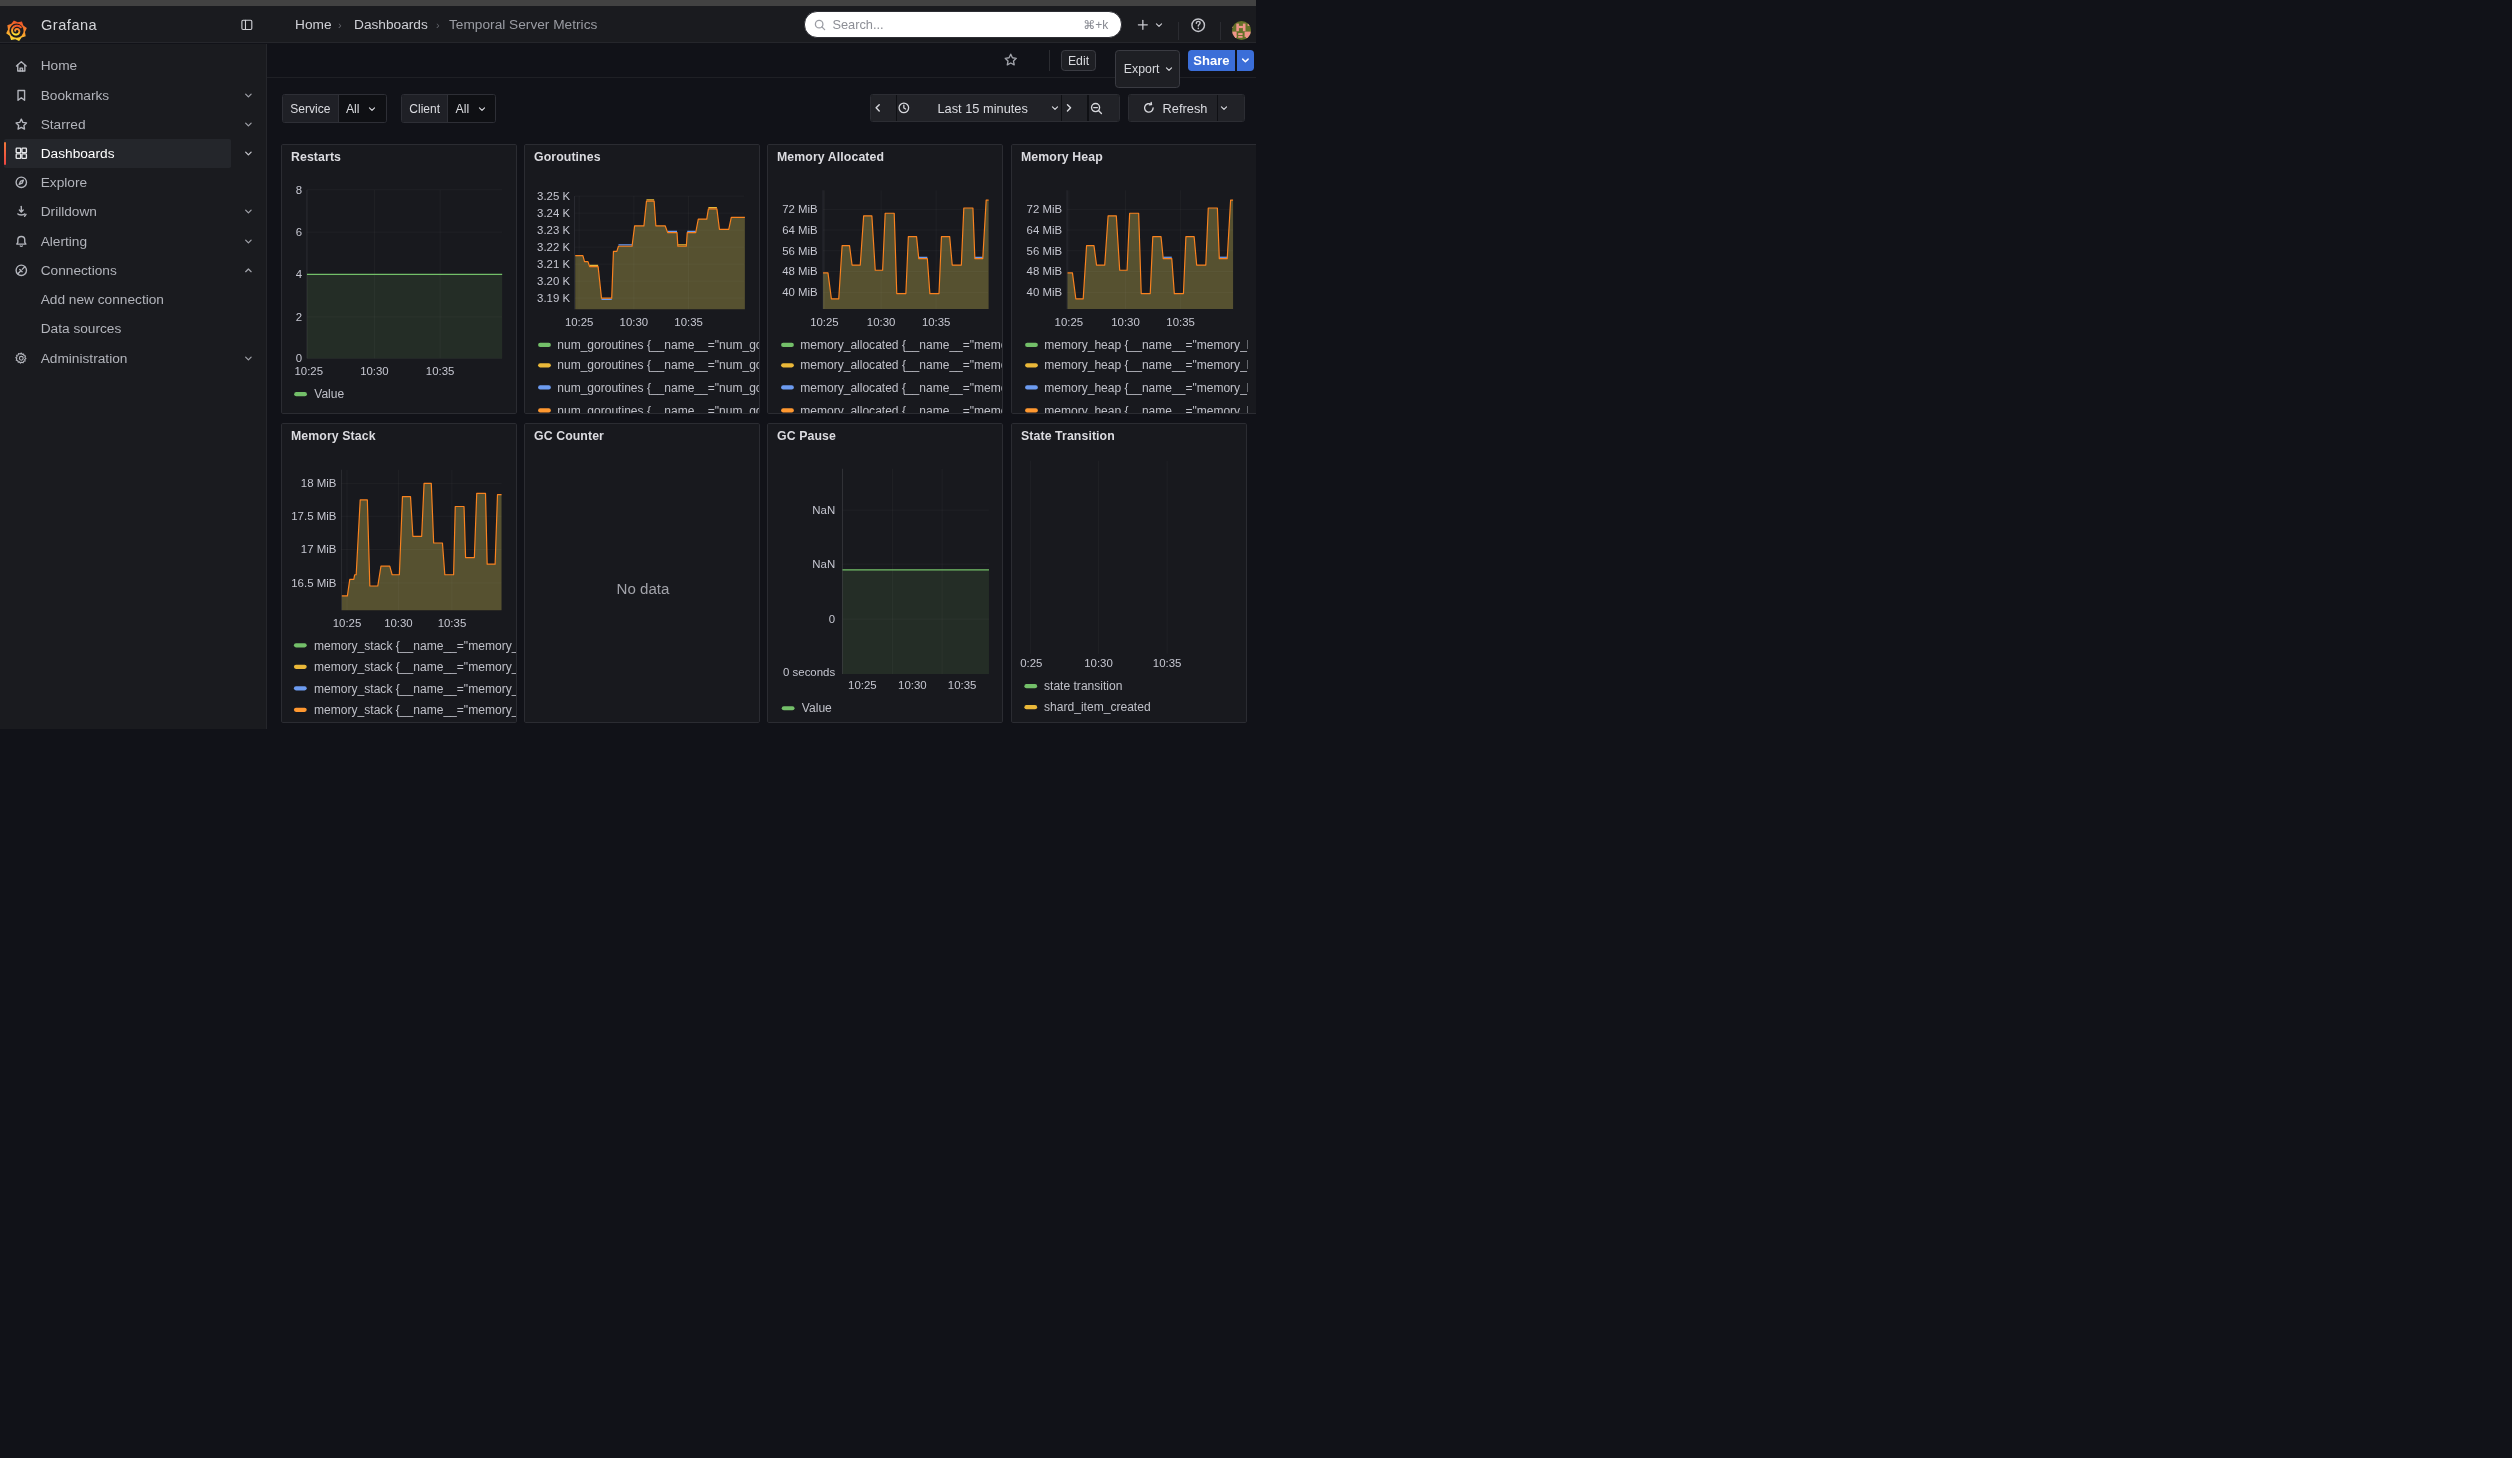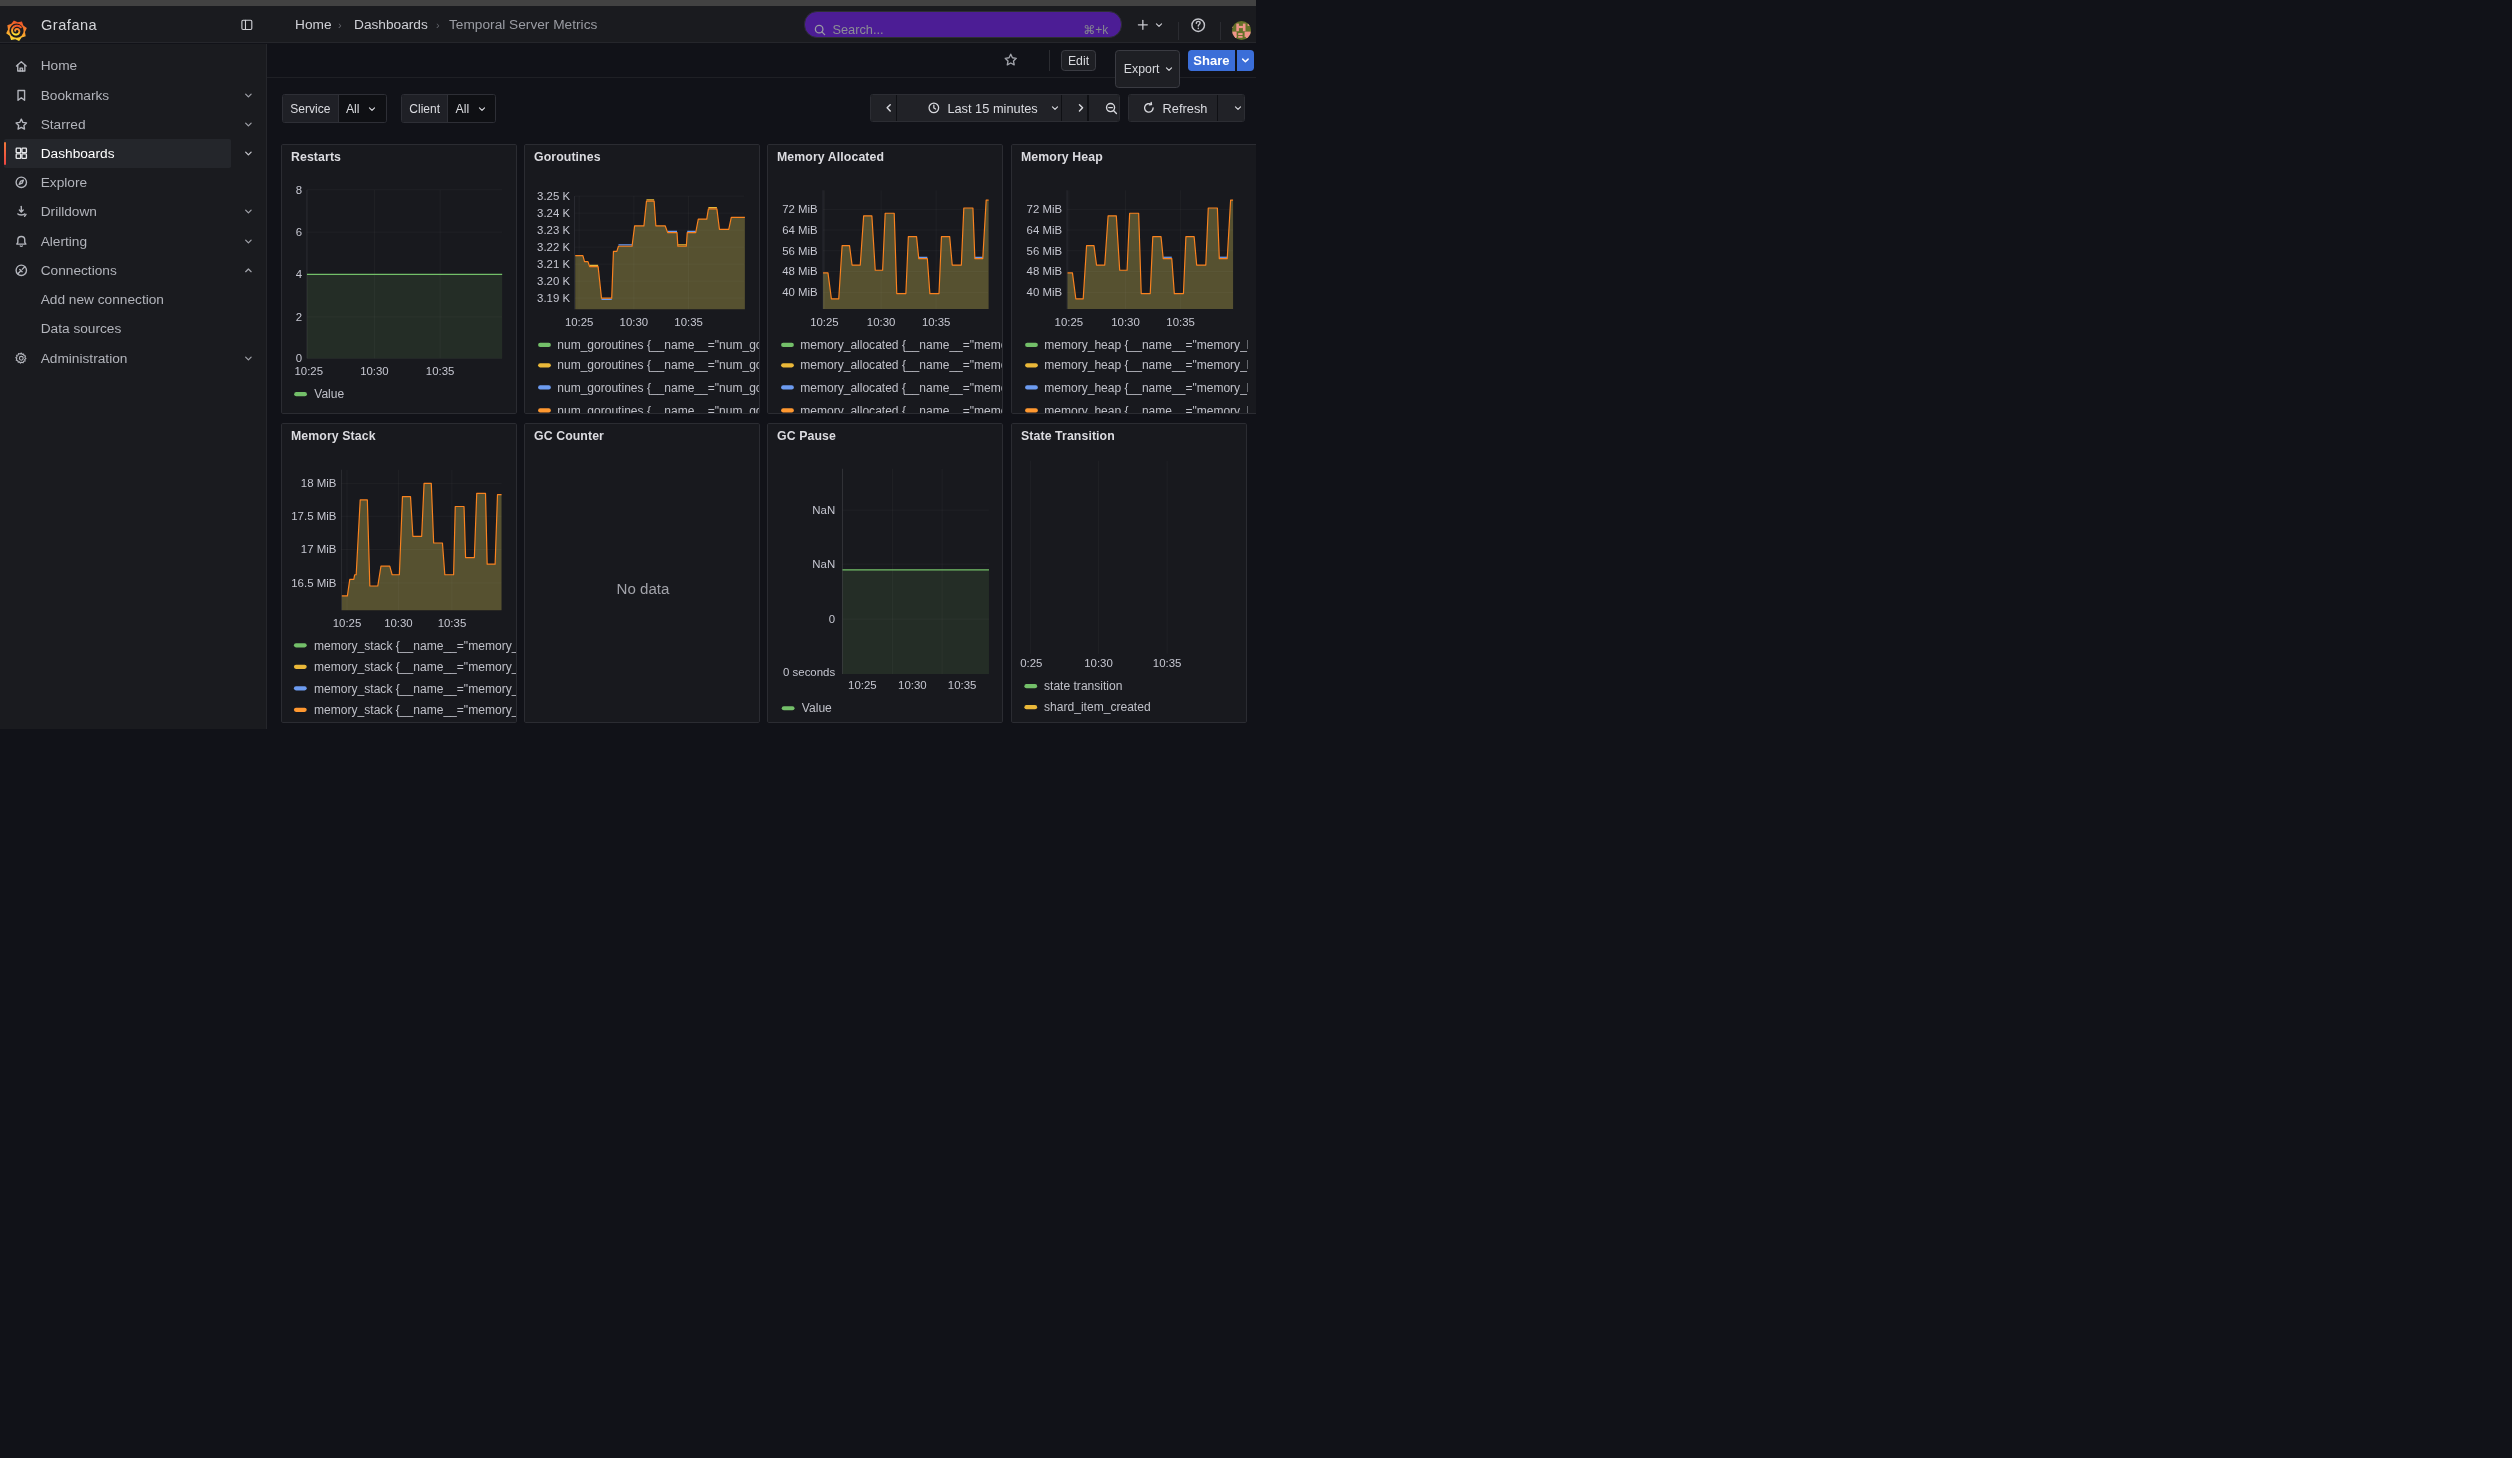--- a/index.html
+++ b/index.html
@@ -5,36 +5,36 @@
 #frame{position:relative;width:1256px;height:729px;font-family:"Liberation Sans",sans-serif;background:#111218}
 #osbar{position:absolute;left:0;top:0;width:1256px;height:6.4px;background:#424242}
 #hdr{position:absolute;left:0;top:6.4px;width:1256px;height:37px;background:#1a1b1f;border-bottom:0.9px solid #25262b}
 #side{position:absolute;left:0;top:44px;width:267px;height:685px;background:#1a1b1f;border-right:0.9px solid #25262b}
 #tbline{position:absolute;left:267px;top:77px;width:989px;height:0.9px;background:#1f2025}
 .hx{position:absolute;display:flex;align-items:center}
 #logo{left:5.5px;top:12.8px}
 #gtitle{left:41px;top:0;height:37px;font-size:14.6px;font-weight:500;letter-spacing:0.5px;color:#d4d5d9}
 #toggle{left:240px;top:0;height:37px}
 .crumb{top:0;height:37px;font-size:13.7px}
-#search{position:absolute;left:804px;top:5px;width:318px;height:26.5px;background:#4c1d95;border:0.9px solid #2d2e34;border-radius:13px;display:flex;align-items:flex-end}
+#search{position:absolute;left:804px;top:5px;width:318px;height:26.5px;background:#ffffff;border:0.9px solid #2d2e34;border-radius:13px;display:flex;align-items:center}
 #search .ph{color:#8c8e95;font-size:12.8px;margin-left:5.5px;flex:1}
 #search .kbd{color:#868890;font-size:12px;margin-right:12.8px}
 .sep{position:absolute;width:0.9px;background:#2b2c31}
 .panel{position:absolute;background:#18191e;border:0.9px solid #2b2c32;border-radius:1.8px;overflow:hidden}
 .ptitle{position:absolute;left:9px;top:5px;font-size:12.3px;font-weight:600;color:#dcdce1;letter-spacing:0.1px}
 .sitem{position:absolute;left:3.7px;width:227px;height:29px;display:flex;align-items:center;border-radius:1.8px}
 .sitem.active{background:#24262b}
 .accent{position:absolute;left:0;top:2.7px;bottom:2.7px;width:2.7px;border-radius:1.8px;background:linear-gradient(180deg,#f2793b,#ee4441)}
 .sicon{position:absolute;left:10px;top:7.3px;width:14.6px;height:14.6px}
 .slabel{position:absolute;left:37px;font-size:13.7px;color:#b2b4bb}
 .slabel.w{color:#ffffff}
 .schev{position:absolute;left:238px;top:8.2px}
 .btn{position:absolute;display:flex;align-items:center;justify-content:center;border-radius:3.7px;font-size:12.3px;color:#d7d8dd;background:#1e1f24;border:0.9px solid #3a3b42}
 .ctlgrp{position:absolute;display:flex;background:#0f1014;border:0.9px solid #2c2d33;border-radius:2.7px;overflow:hidden}
-.ctlseg{background:#212227;display:flex;align-items:center;justify-content:flex-end;color:#dbdce1;font-size:12.3px}
+.ctlseg{background:#212227;display:flex;align-items:center;justify-content:space-between;color:#dbdce1;font-size:12.3px}
 .vargrp{position:absolute;display:flex;border:0.9px solid #2e2f36;border-radius:2.7px;overflow:hidden;height:29px}
 .varlabel{background:#1f2026;color:#dcdde2;font-size:12px;font-weight:500;display:flex;align-items:center;padding:0 7.3px;border-right:0.9px solid #2e2f36}
 .varval{background:#0f1014;color:#d9dade;font-size:12.3px;display:flex;align-items:center;padding:0 7.3px}
 </style></head>
 <body>
 <div id="frame">
 <div id="osbar"></div>
 <div id="hdr">
   <div class="hx" id="logo">
         <svg width="21" height="23" viewBox="0 0 100 110">

